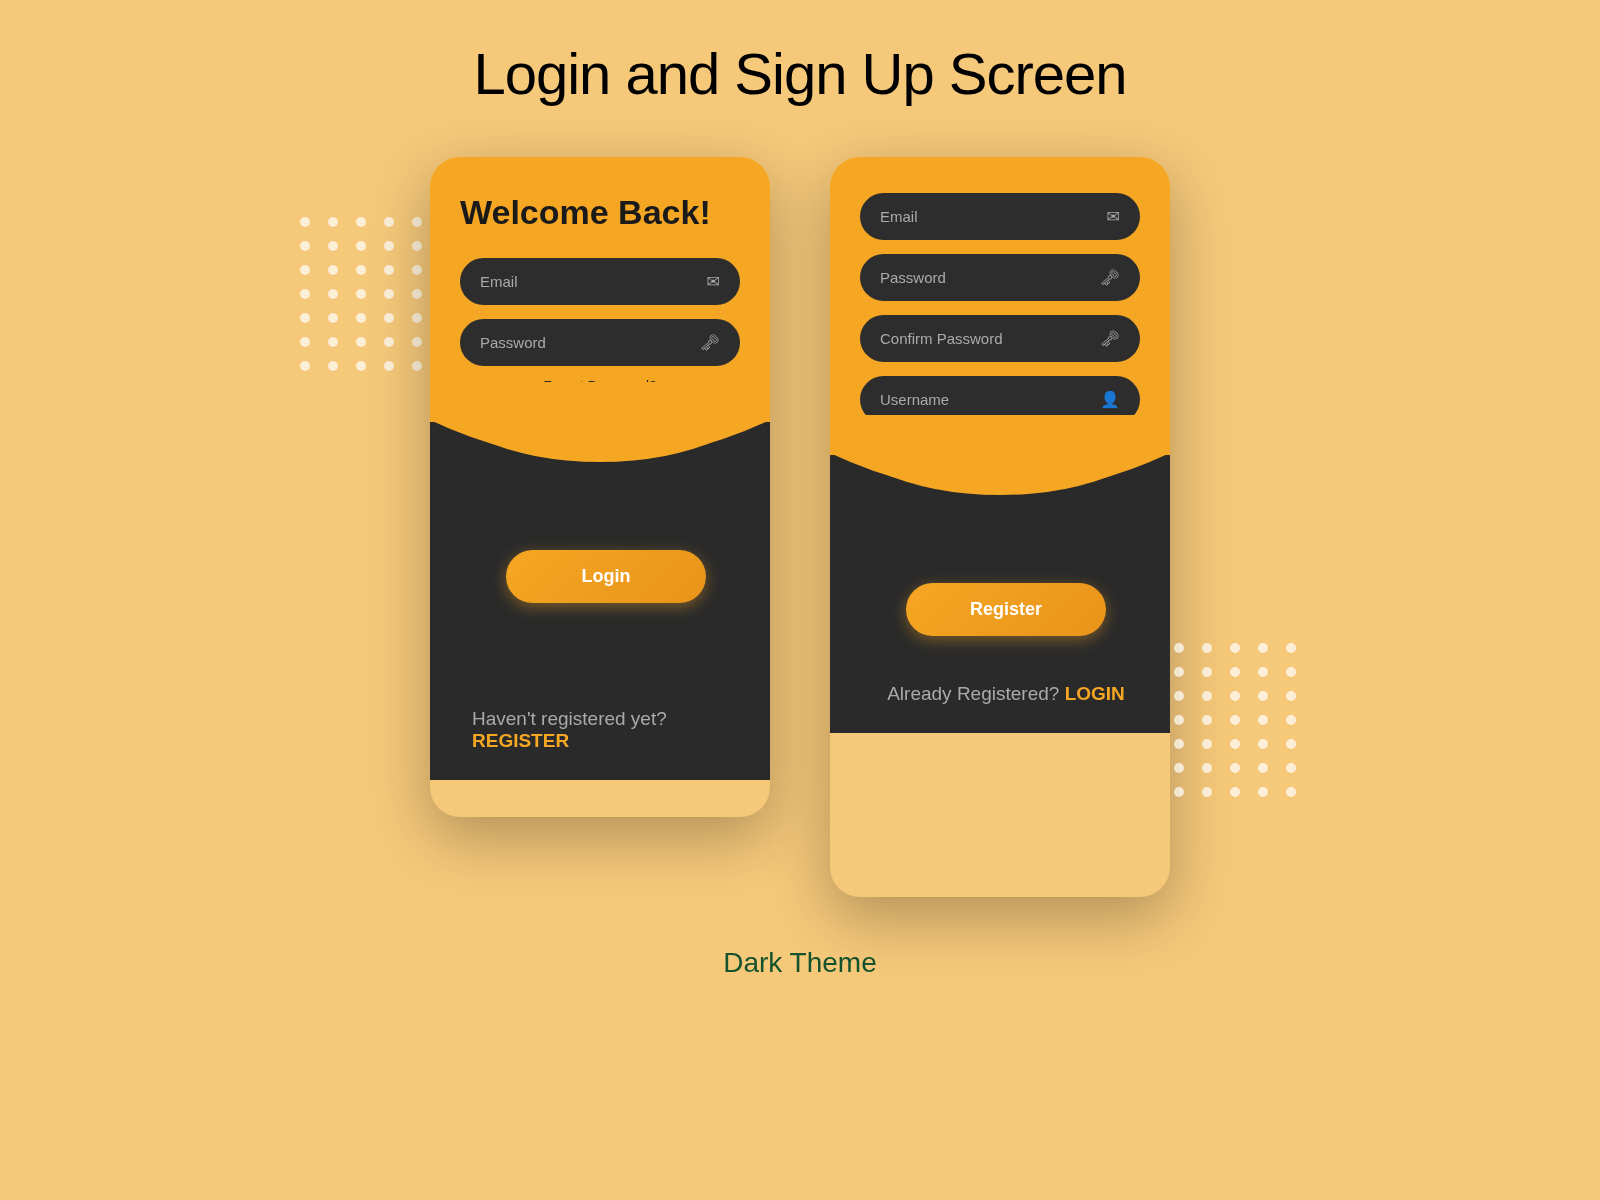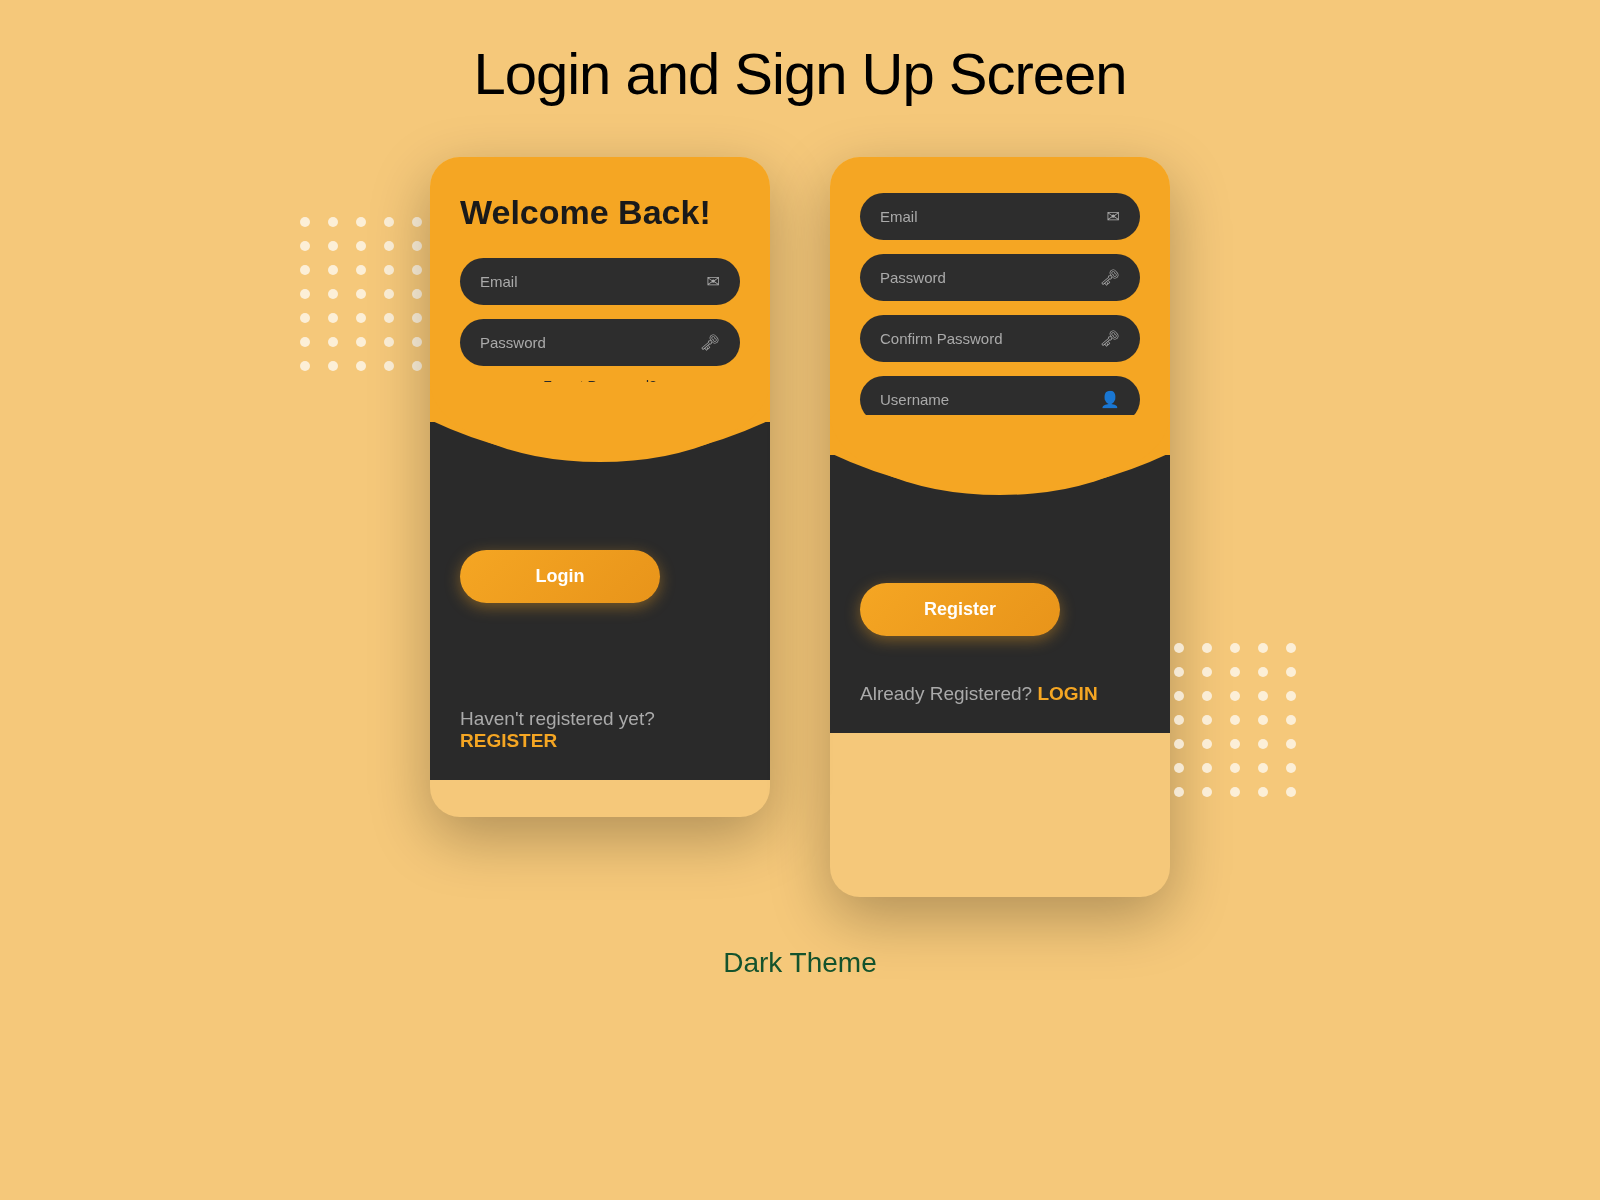--- a/index.html
+++ b/index.html
@@ -176,23 +176,24 @@
       left: 0;
       right: 0;
       height: 80px;
       background-color: #f5a623;
       border-radius: 0 0 50% 50% / 0 0 80px 80px;
       z-index: 0;
     }
 
     .bottom-section {
       background-color: #2a2a2a;
-      padding: 60px 30px 28px 30px;
+      padding: 60px 30px 28px 42px;
       display: flex;
       flex-direction: column;
+      align-items: center;
       min-height: 300px;
     }
 
     .bottom-section-signup {
       min-height: 220px;
     }
   </style>
 </head>
 <body>
 

